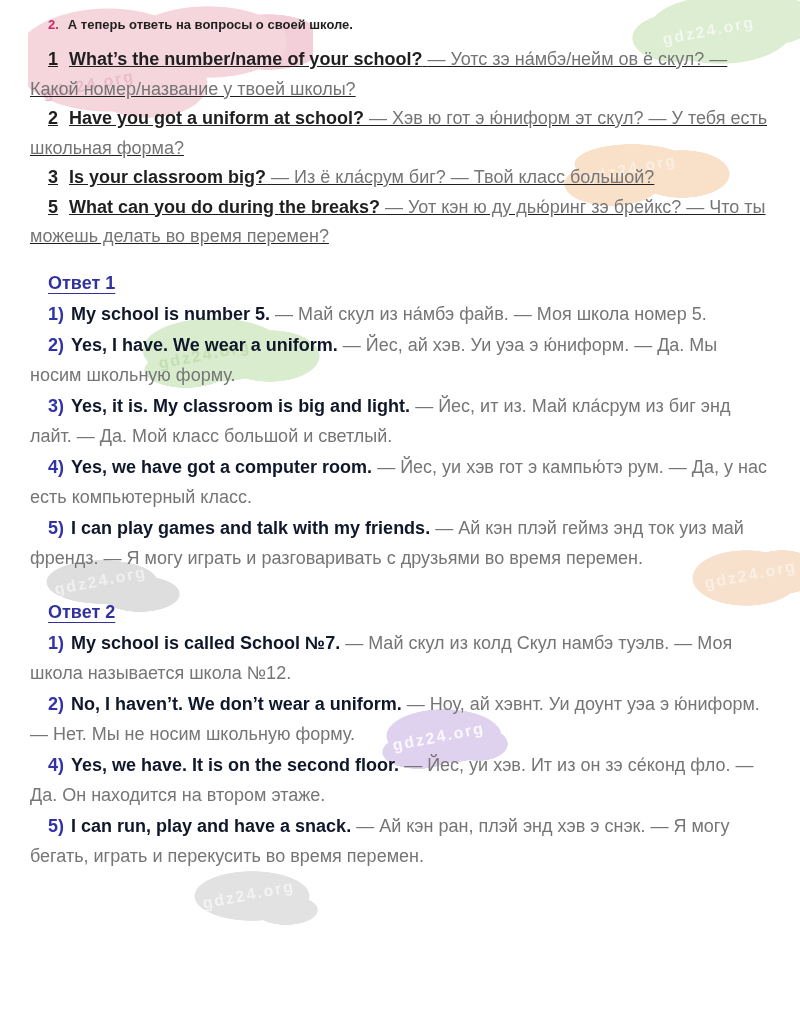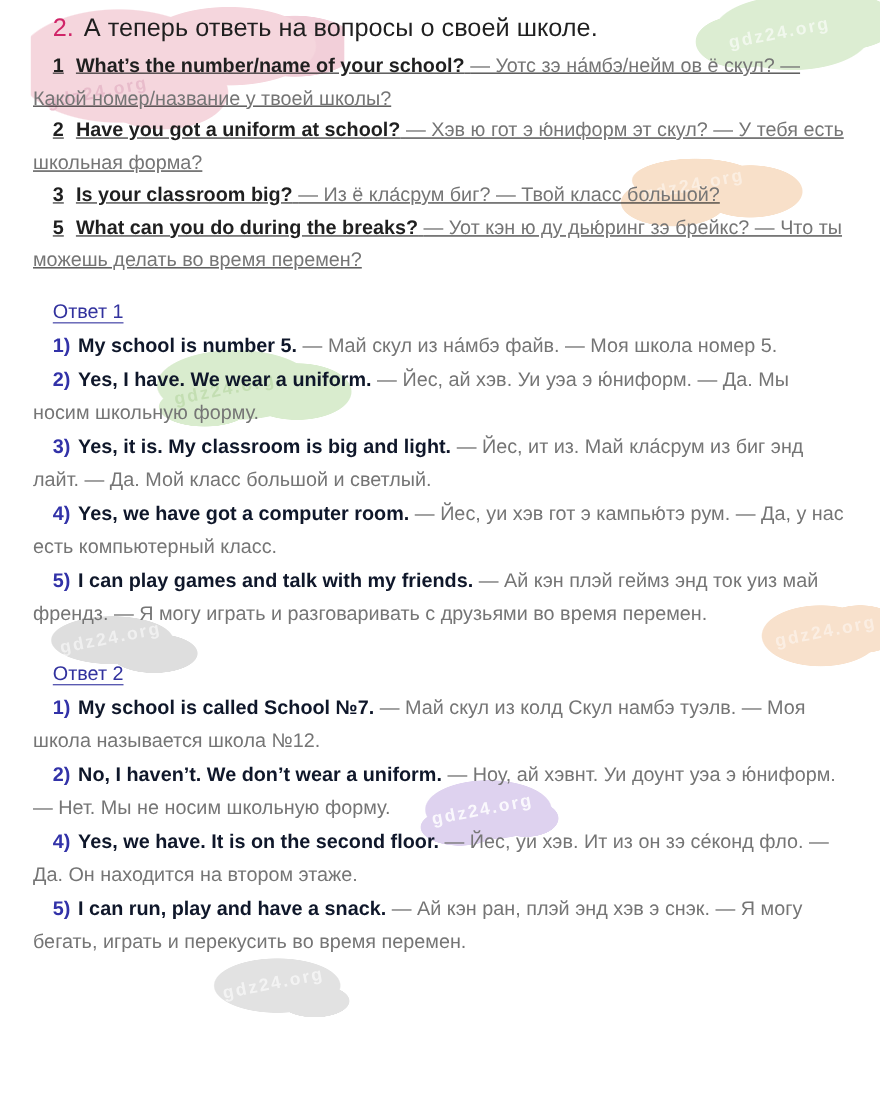--- a/index.html
+++ b/index.html
@@ -6,30 +6,30 @@
   .page{
     position:relative;
     width:800px;height:1013px;
     background:#ffffff;
     overflow:hidden;
     font-family:"Liberation Sans","DejaVu Sans",sans-serif;
     color:#1f1f1f;
   }
   .content{position:relative;z-index:1;padding:10px 30px 0 30px;}
   p{margin:0;line-height:29.5px;font-size:18px;}
-  .title{font-size:23px;font-weight:400;line-height:30px;margin-bottom:5px;text-indent:18px;}
+  .title{font-size:13px;font-weight:700;line-height:30px;margin-bottom:5px;text-indent:18px;}
   .title .num{color:#d02568;margin-right:9px;}
   .q{text-indent:18px;text-decoration:underline;}
   .q .qnum{font-weight:700;margin-right:11px;}
   .q .en{font-weight:700;color:#1f1f1f;}
   .muted{color:#757575;font-weight:400;}
   .answer-header{
     display:inline-block;
     margin:17px 0 2px 18px;
-    font-size:18px;font-weight:400;line-height:29px;
+    font-size:18px;font-weight:700;line-height:29px;
     color:#32329e;
     text-decoration:underline;
     text-underline-offset:4px;
   }
   .a{text-indent:18px;margin-bottom:2px;}
   .a .anum{color:#3232a8;font-weight:700;margin-right:7px;}
   .a .en{color:#0f172a;font-weight:700;}
   .block2{margin-top:8px;}
   
   .cloud{position:absolute;z-index:0;pointer-events:none;}

